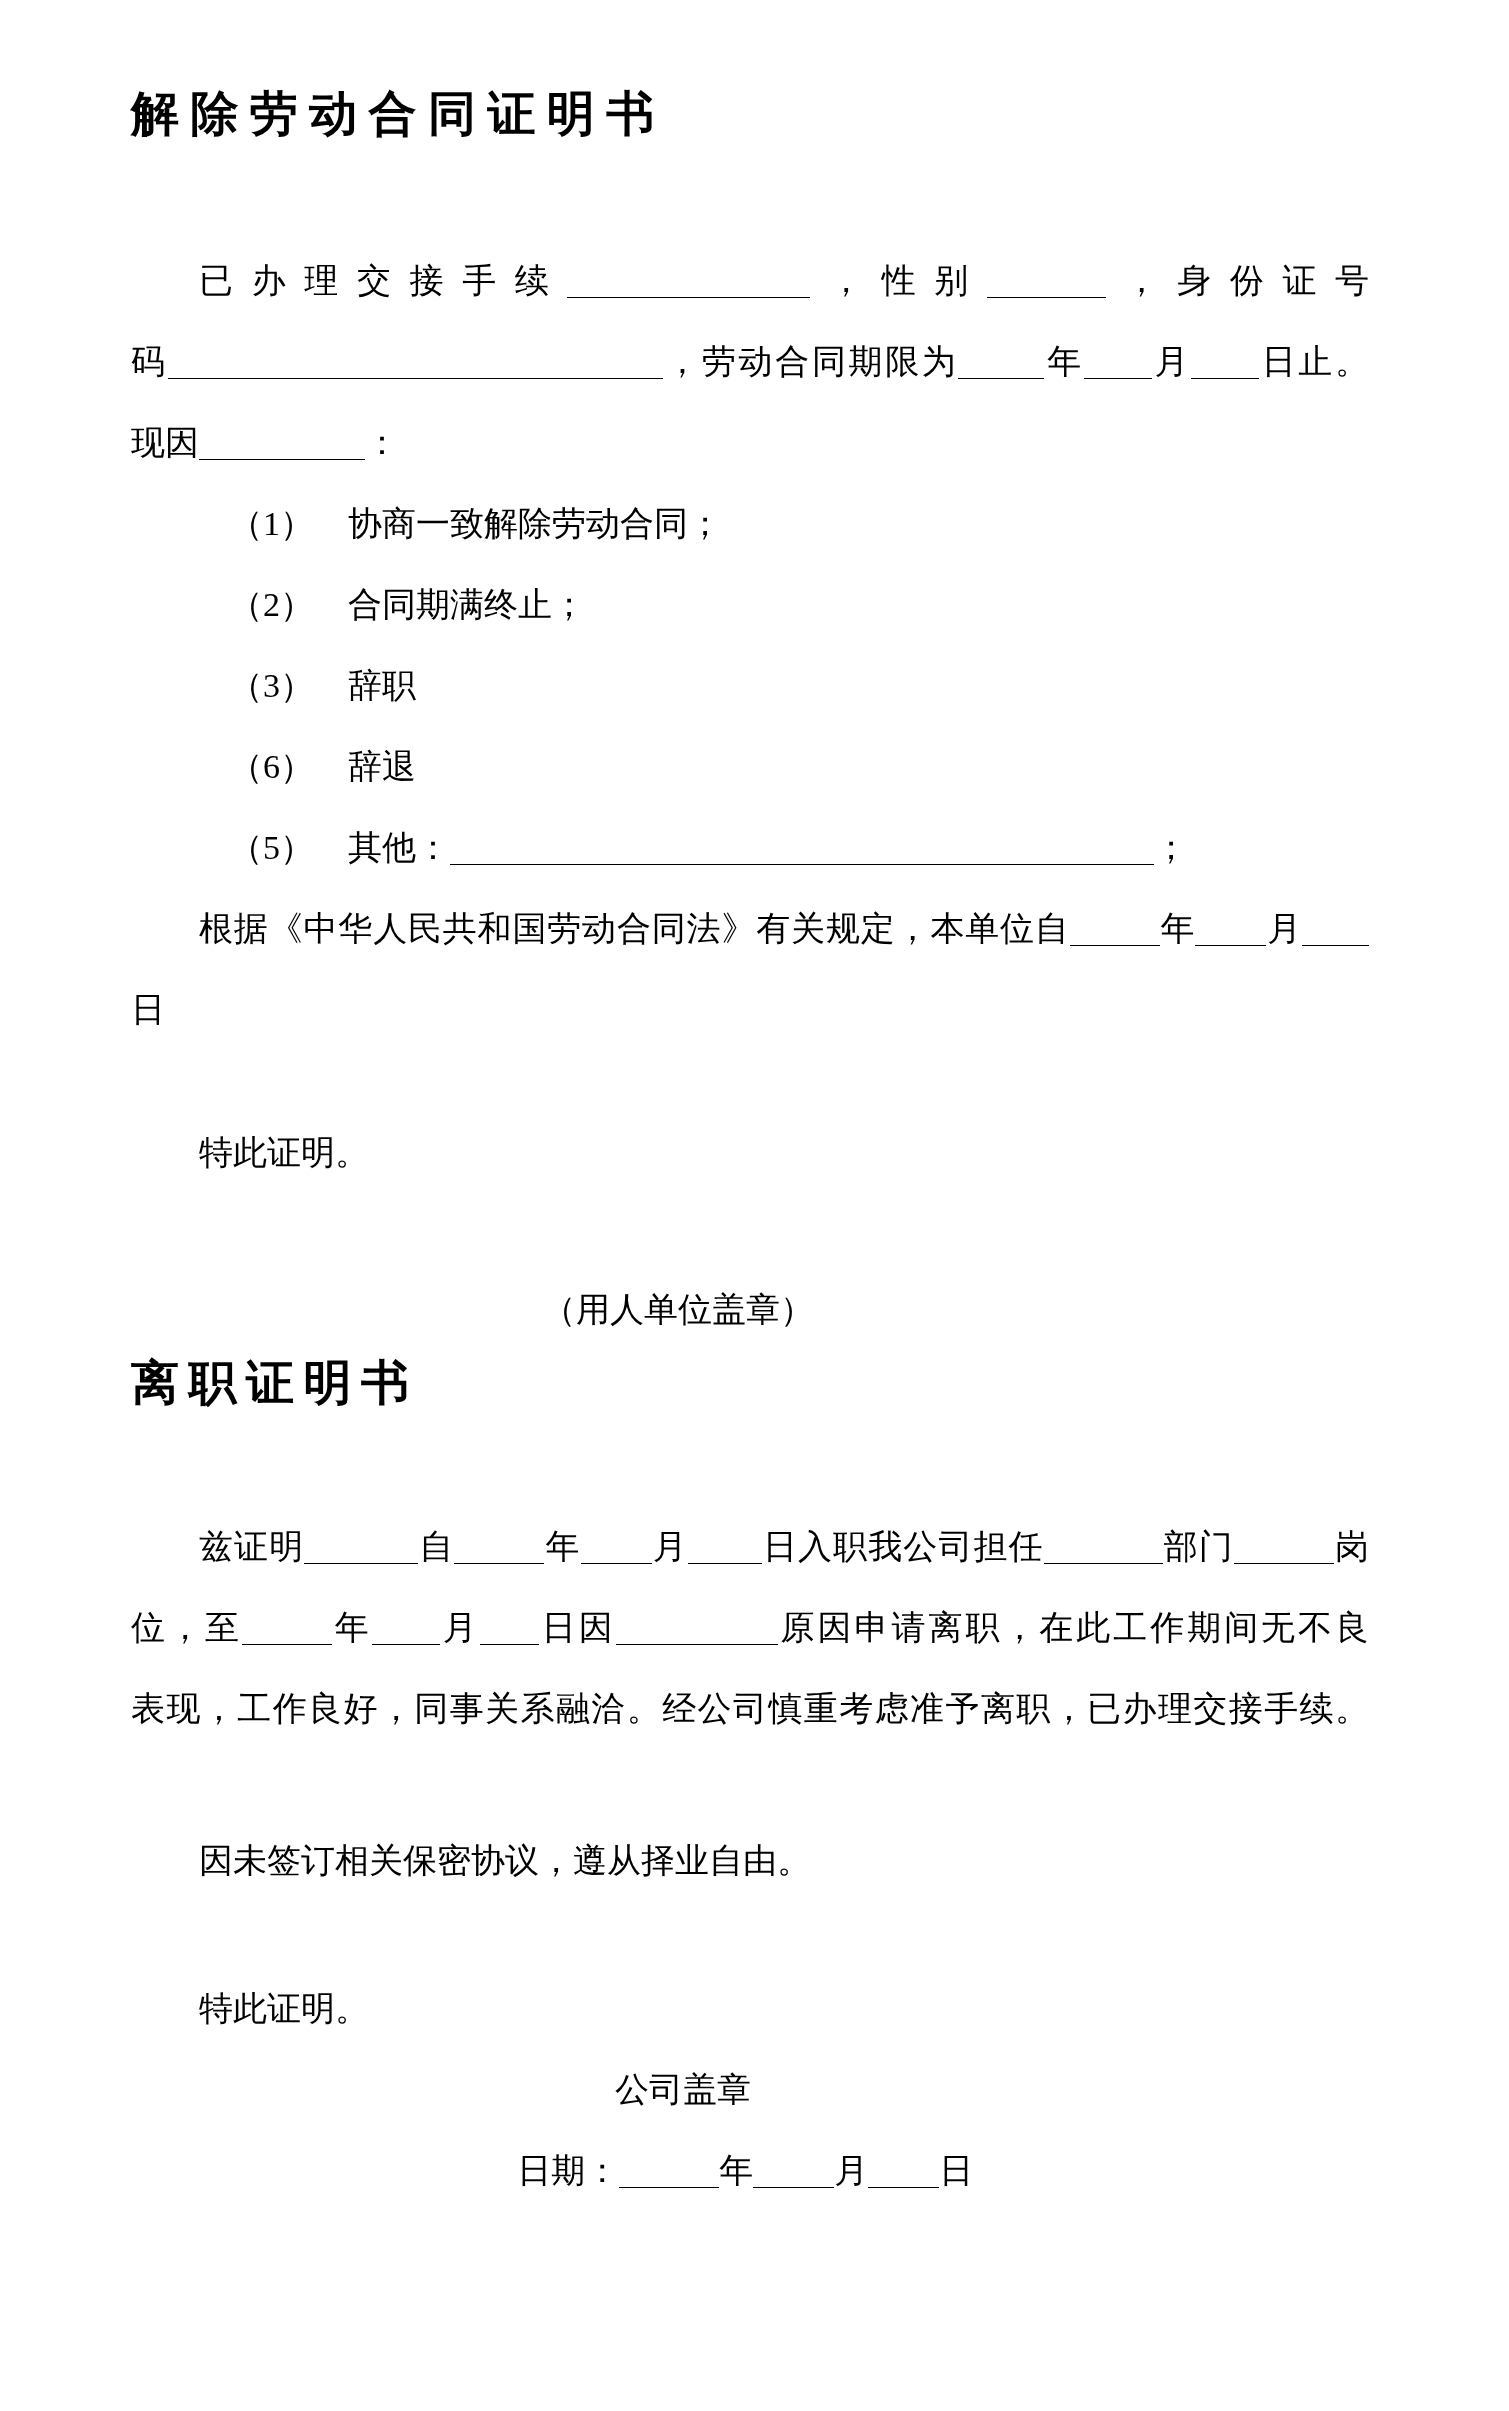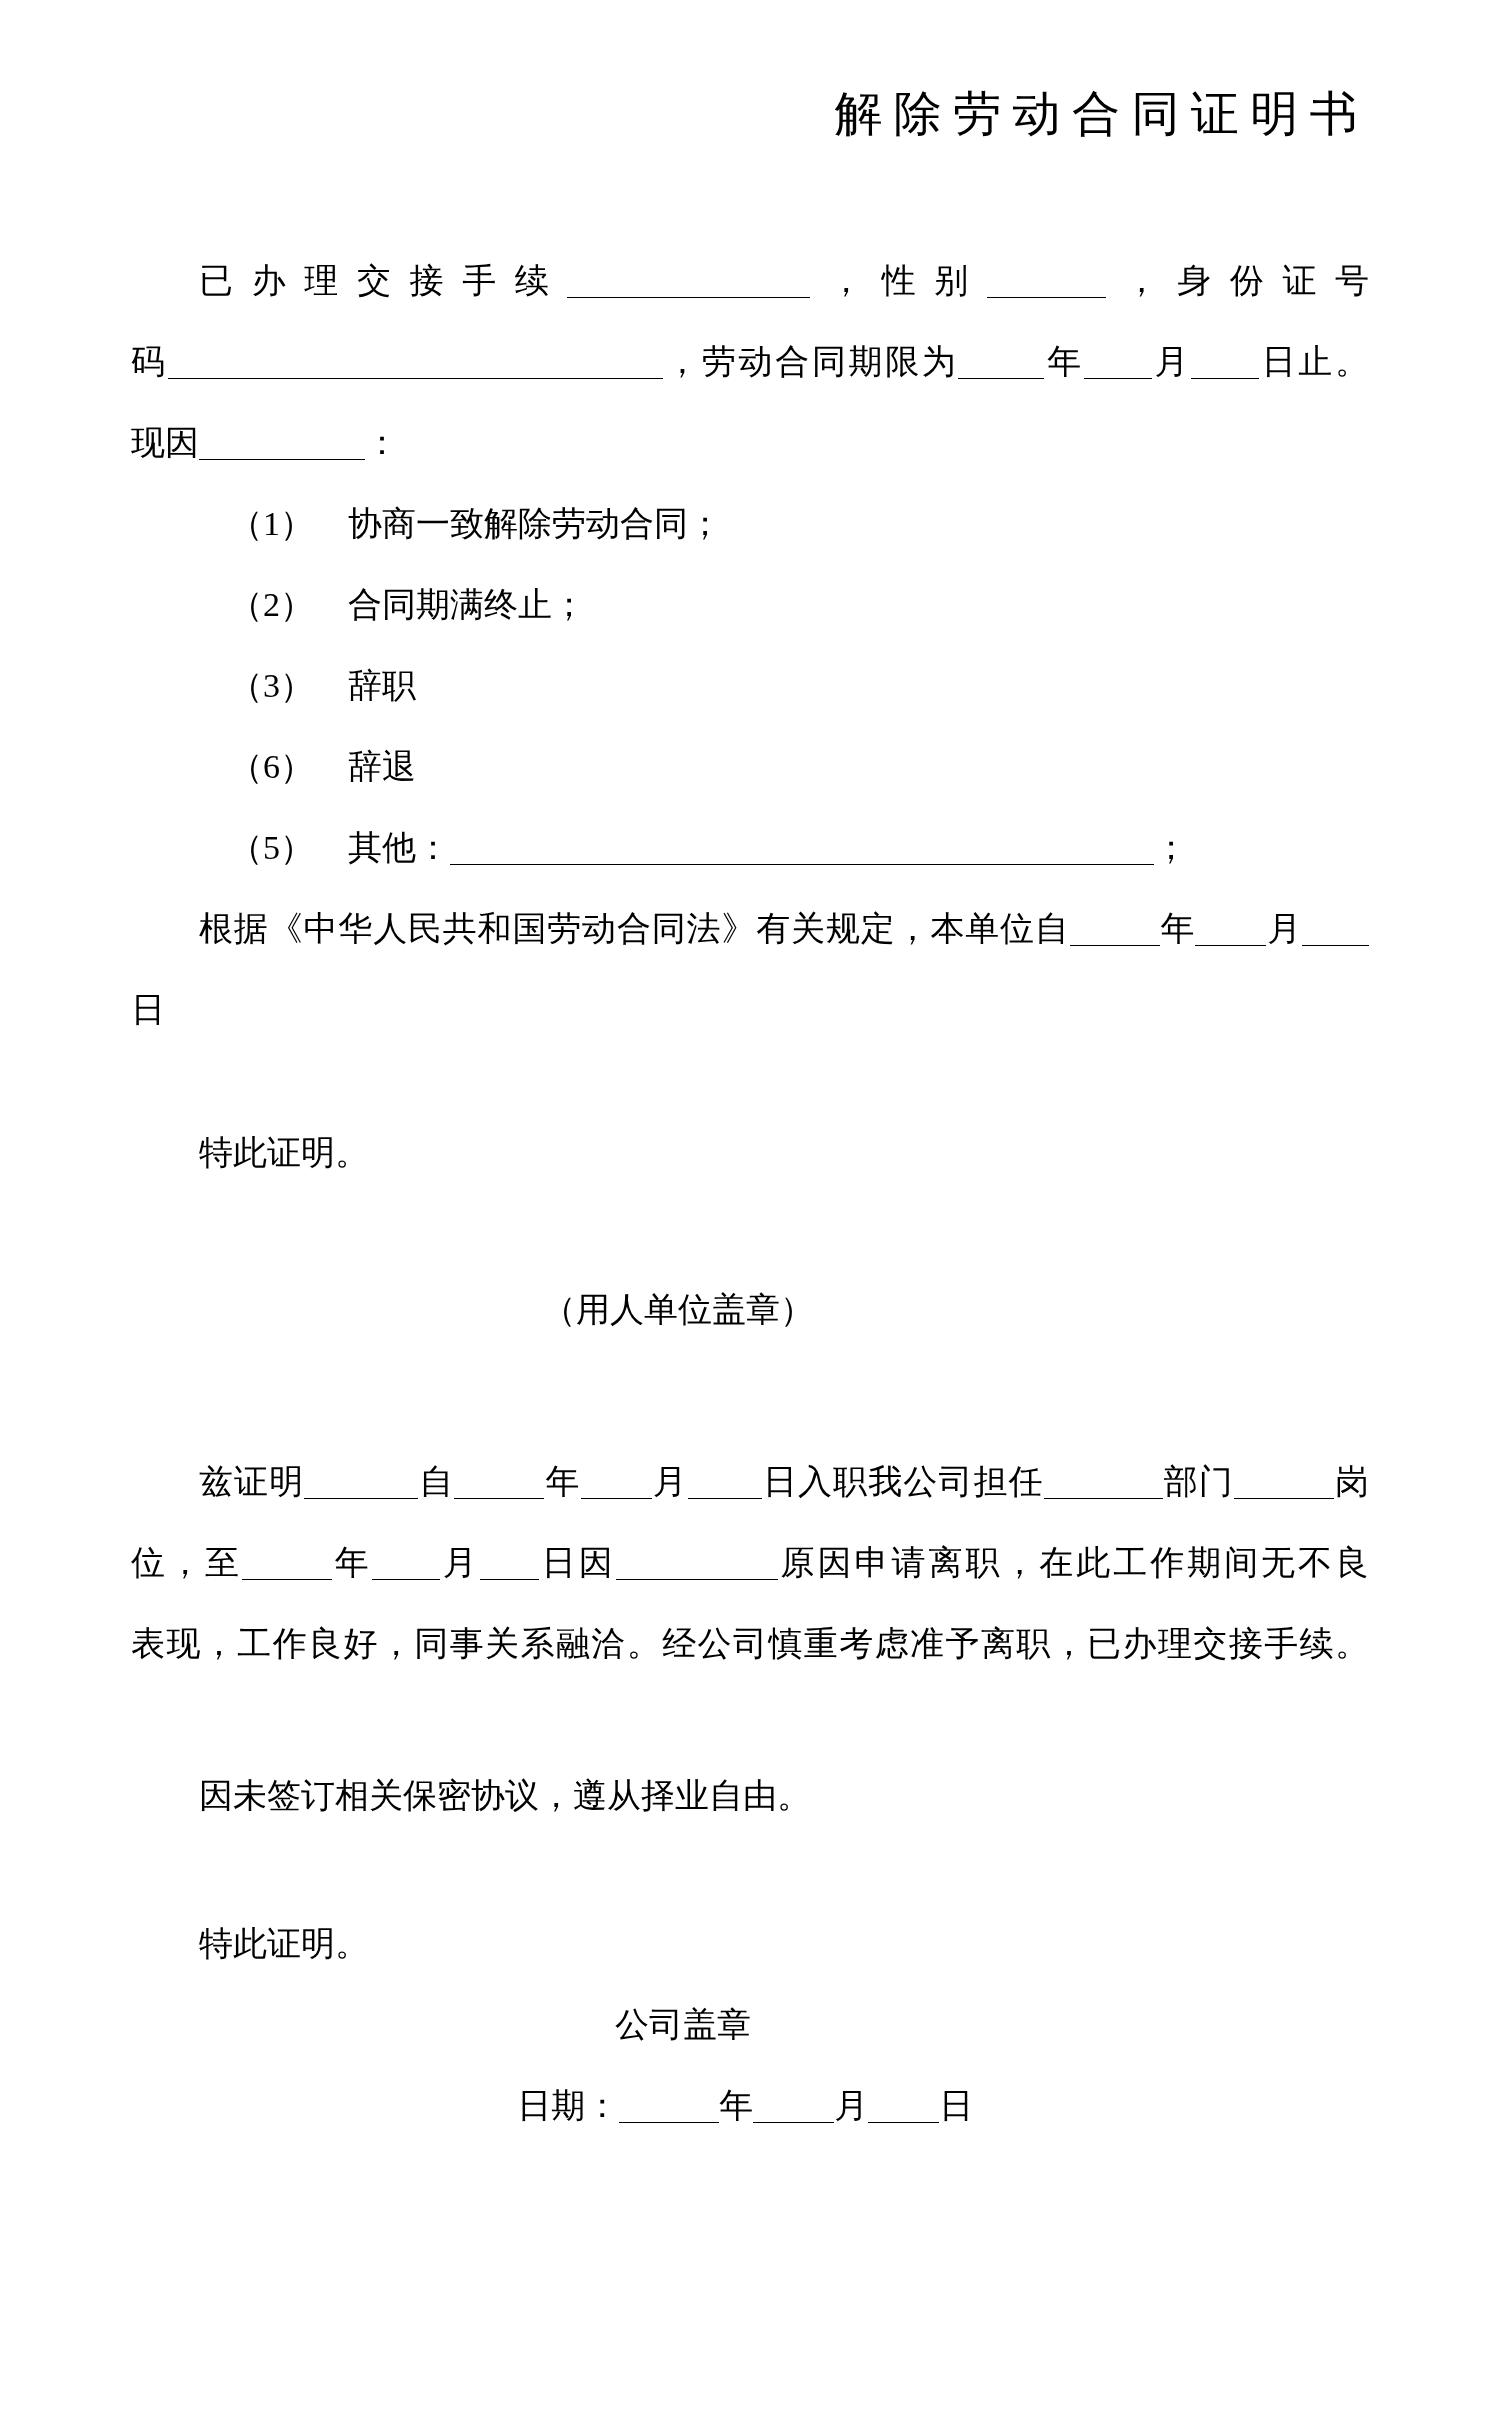--- a/index.html
+++ b/index.html
@@ -7,21 +7,21 @@
   .page {
     position: relative;
     width: 1509px;
     height: 2411px;
     background: #ffffff;
     color: #000000;
     font-family: "Liberation Serif", "DejaVu Serif", serif;
     padding: 0 140px 0 131px;
     overflow: hidden;
   }
-  .title { text-align: right; font-weight: normal; }
+  .title { text-align: left; font-weight: bold; }
   .t1 { font-size: 48px; height: 91px; line-height: 91px; margin-top: 68px; letter-spacing: 11.4px; }
   .t2 { font-size: 48px; height: 65px; line-height: 65px; letter-spacing: 9.5px; }
   .line { font-size: 34px; height: 81px; line-height: 81px; }
   .stretch { text-align: justify; text-align-last: justify; }
   .indent { text-indent: 68px; }
   .item { padding-left: 98px; }
   .right { text-align: center; }
   .blank {
     display: inline-block;
     height: 34px;
@@ -61,20 +61,21 @@
     <div class="line item"><span>（5）　其他：</span><span class="blank" style="width: 704px;"></span><span>；</span></div>
 
     <div class="line stretch indent"><span>根据《中华人民共和国劳动合同法》有关规定，本单位自</span><span class="blank" style="width: 90px;"></span><span>年</span><span class="blank" style="width: 71px;"></span><span>月</span><span class="blank" style="width: 67px;"></span><span>日</span></div>
 
     <div class="line indent mt150">特此证明。</div>
 
     <div class="line right pr151 mt80">（用人单位盖章）</div>
   </section>
 
   <section>
+    <h1 class="title t2">离职证明书</h1>
 
     <div class="line stretch indent mt96"><span>兹证明</span><span class="blank" style="width: 114px;"></span><span>自</span><span class="blank" style="width: 90px;"></span><span>年</span><span class="blank" style="width: 71px;"></span><span>月</span><span class="blank" style="width: 74px;"></span><span>日入职我公司担任</span><span class="blank" style="width: 119px;"></span><span>部门</span><span class="blank" style="width: 100px;"></span><span>岗</span></div>
     <div class="line stretch"><span>位，至</span><span class="blank" style="width: 90px;"></span><span>年</span><span class="blank" style="width: 68px;"></span><span>月</span><span class="blank" style="width: 59px;"></span><span>日因</span><span class="blank" style="width: 162px;"></span><span>原因申请离职，在此工作期间无不良</span></div>
     <div class="line stretch">表现，工作良好，同事关系融洽。经公司慎重考虑准予离职，已办理交接手续。</div>
 
     <div class="line indent mt75">因未签订相关保密协议，遵从择业自由。</div>
 
     <div class="line indent mt70">特此证明。</div>
 
     <div class="line right pr141">公司盖章</div>

